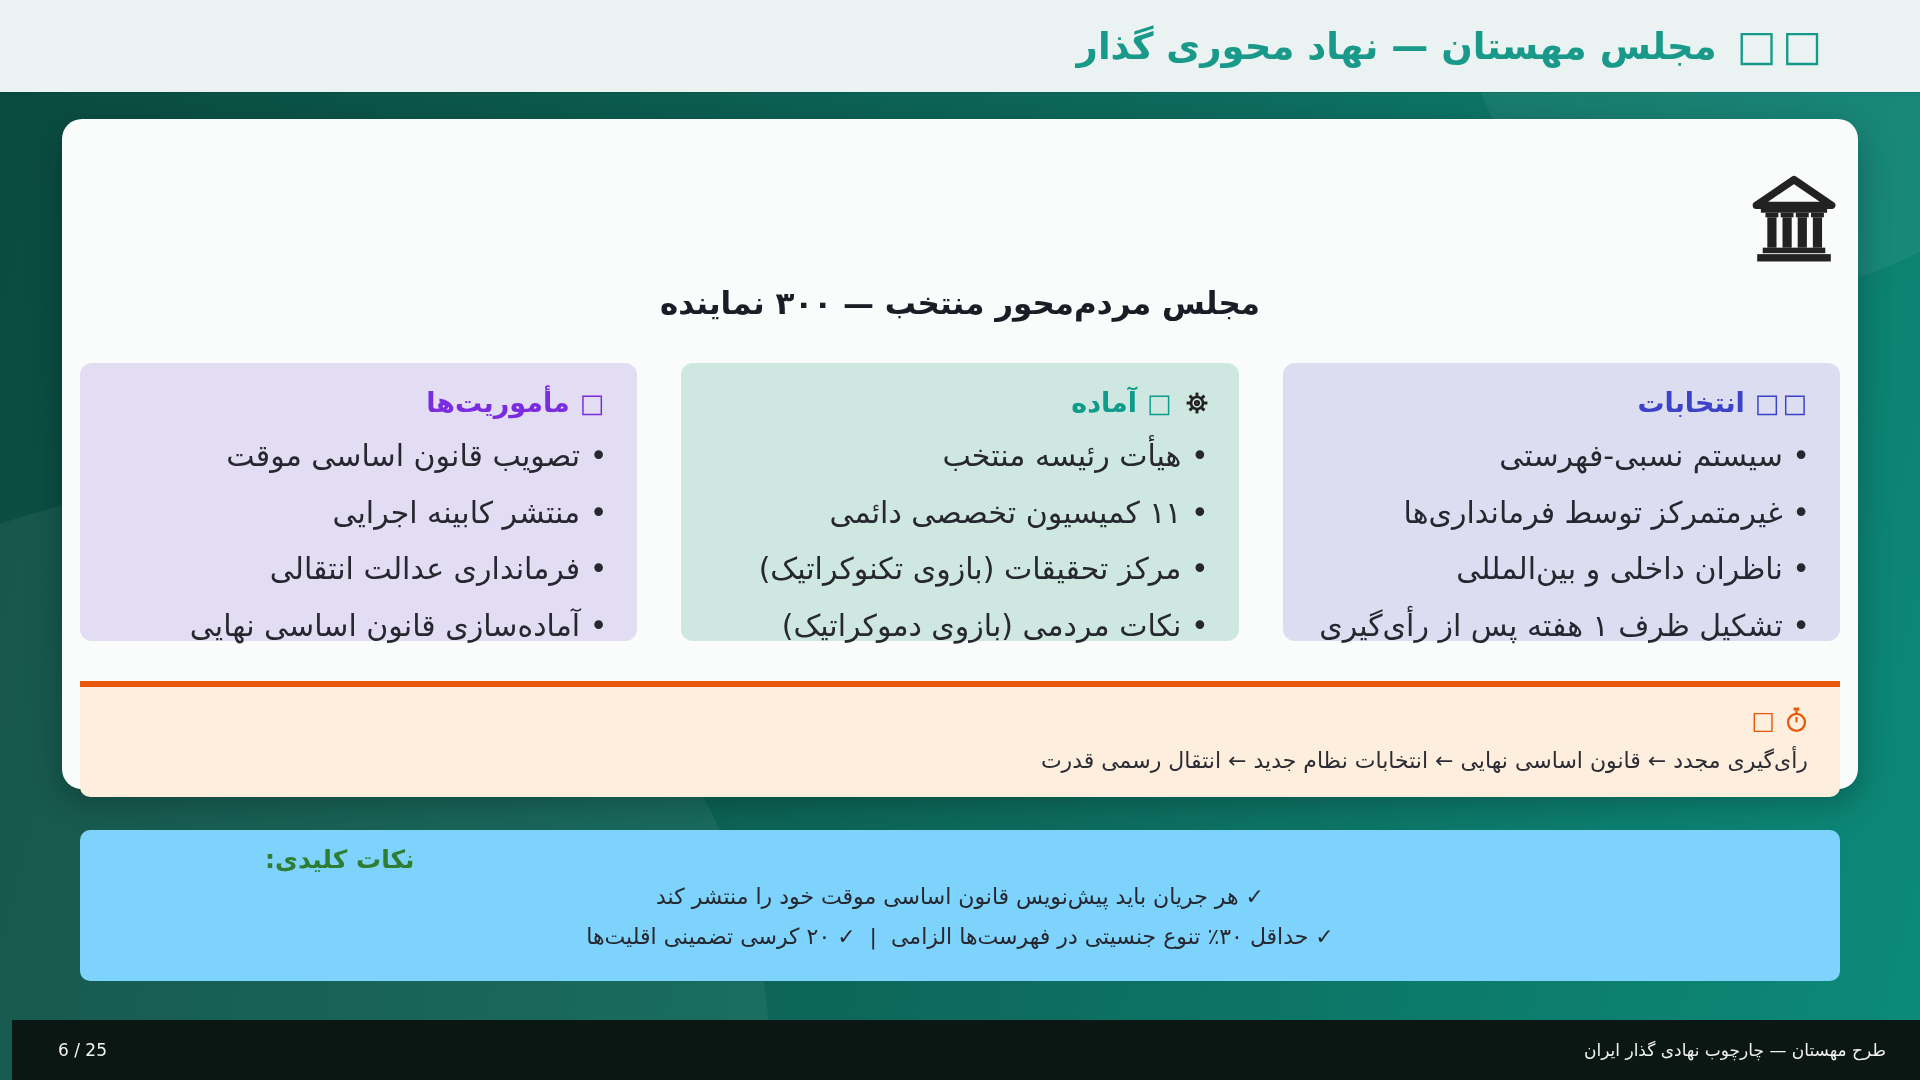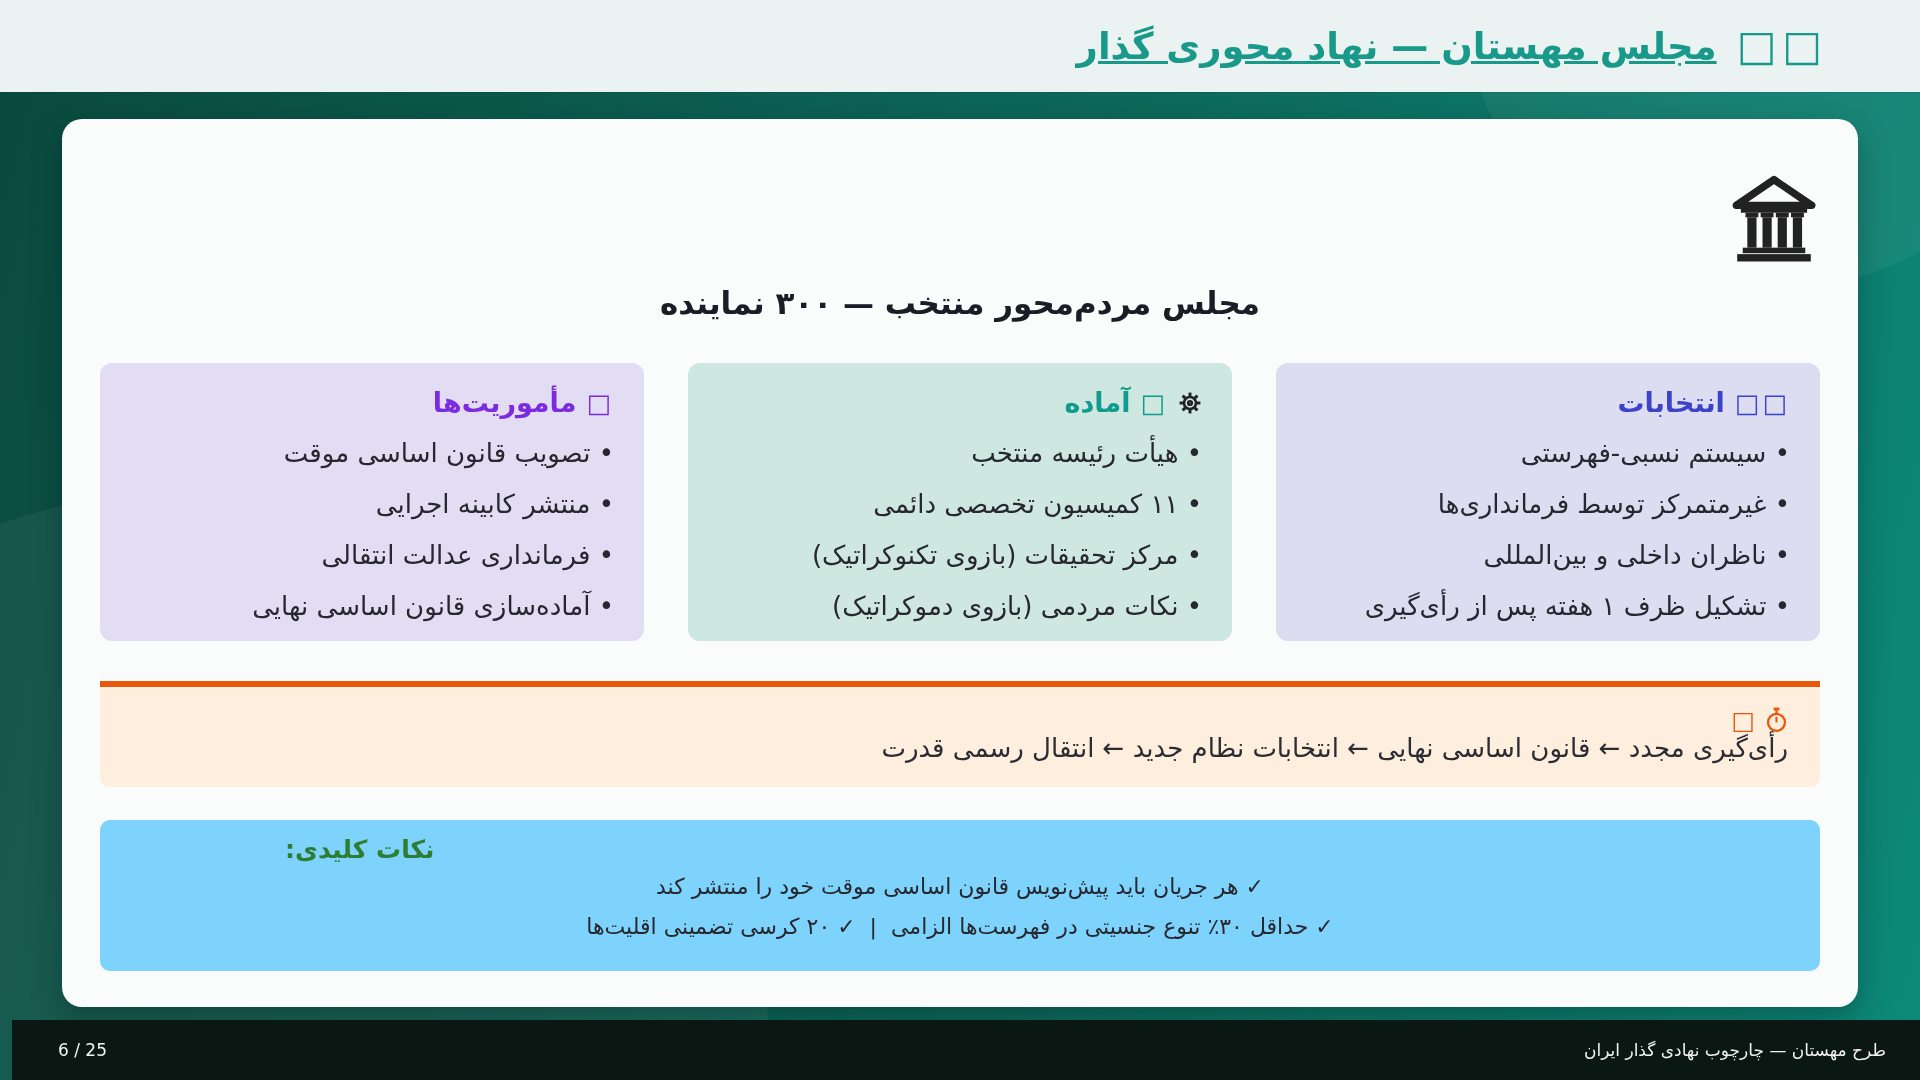--- a/index.html
+++ b/index.html
@@ -19,55 +19,55 @@
     position:absolute;width:620px;height:620px;border-radius:50%;
     background:rgba(255,255,255,0.05);right:-160px;top:-330px;
   }
   
   .topbar{
     position:absolute;top:0;left:0;width:100%;height:92px;background:#eaf3f1;
     box-sizing:border-box;display:flex;align-items:center;direction:rtl;
     padding:0 92px;gap:20px;box-shadow:0 1px 0 rgba(0,0,0,0.08);
   }
   .topbar .glyphs{color:#18998a;font-size:42px;line-height:1;letter-spacing:6px;}
-  .topbar .title{color:#18998a;font-size:37px;font-weight:bold;white-space:nowrap;text-decoration:underline;}
+  .topbar .title{color:#18998a;font-size:37px;font-weight:bold;white-space:nowrap;}
   
   .card{
-    position:absolute;left:62px;top:119px;width:1796px;height:888px;
+    position:absolute;left:62px;top:119px;width:1796px;height:670px;
     background:#f9fcfb;border-radius:20px;box-sizing:border-box;
-    padding:0 38px;direction:rtl;box-shadow:0 12px 32px rgba(0,0,0,0.28);
+    padding:0 18px;direction:rtl;box-shadow:0 12px 32px rgba(0,0,0,0.28);
   }
   .hero-icon{display:block;margin:56px auto 0;}
   .hero-title{
     text-align:center;font-size:31px;font-weight:bold;color:#1c1c26;margin-top:14px;
   }
   
   .boxes{display:flex;gap:44px;margin-top:42px;}
   .box{flex:1;height:278px;border-radius:12px;padding:26px 30px;box-sizing:border-box;}
   .box-title{font-size:27px;font-weight:bold;display:flex;align-items:center;gap:10px;line-height:1;}
   .box-elections{background:#dcddf1;}
   .box-elections .box-title{color:#3c43c8;}
   .box-structure{background:#cfe7e1;}
   .box-structure .box-title{color:#0f9c8c;}
   .box-missions{background:#e3ddf4;}
   .box-missions .box-title{color:#7b2be0;}
   .box-title .glyphs{font-weight:normal;font-size:26px;letter-spacing:3px;}
-  .box ul{list-style:none;margin:20px 0 0;padding:0;font-size:26px;color:#27272f;}
+  .box ul{list-style:none;margin:20px 0 0;padding:0;font-size:30px;color:#27272f;}
   .box li{margin-bottom:16px;line-height:1.35;}
   .box li::before{content:"• ";}
   
   .duration{
     margin-top:40px;border-top:6px solid #e8580a;background:#fdeedd;
     border-radius:0 0 10px 10px;padding:20px 32px 24px;box-sizing:border-box;
   }
   .duration-title{
     color:#e8580a;font-weight:bold;font-size:26px;display:flex;align-items:center;gap:10px;line-height:1;
   }
   .duration-title .glyphs{font-weight:normal;font-size:25px;}
-  .duration-flow{font-size:26px;color:#2c2c34;}
+  .duration-flow{margin-top:15px;font-size:22px;color:#2c2c34;}
   
   .keynotes{
     margin-top:33px;background:#7dd3fc;border-radius:10px;
     padding:14px 40px 18px;box-sizing:border-box;min-height:137px;
   }
   .keynotes-title{
     color:#2e7d32;font-weight:bold;font-size:25px;text-align:left;padding-left:145px;line-height:1.3;
   }
   .keynotes ul{list-style:none;margin:5px 0 0;padding:0;font-size:22px;color:#27272f;text-align:center;}
   .keynotes li{margin-bottom:11px;line-height:1.35;}

